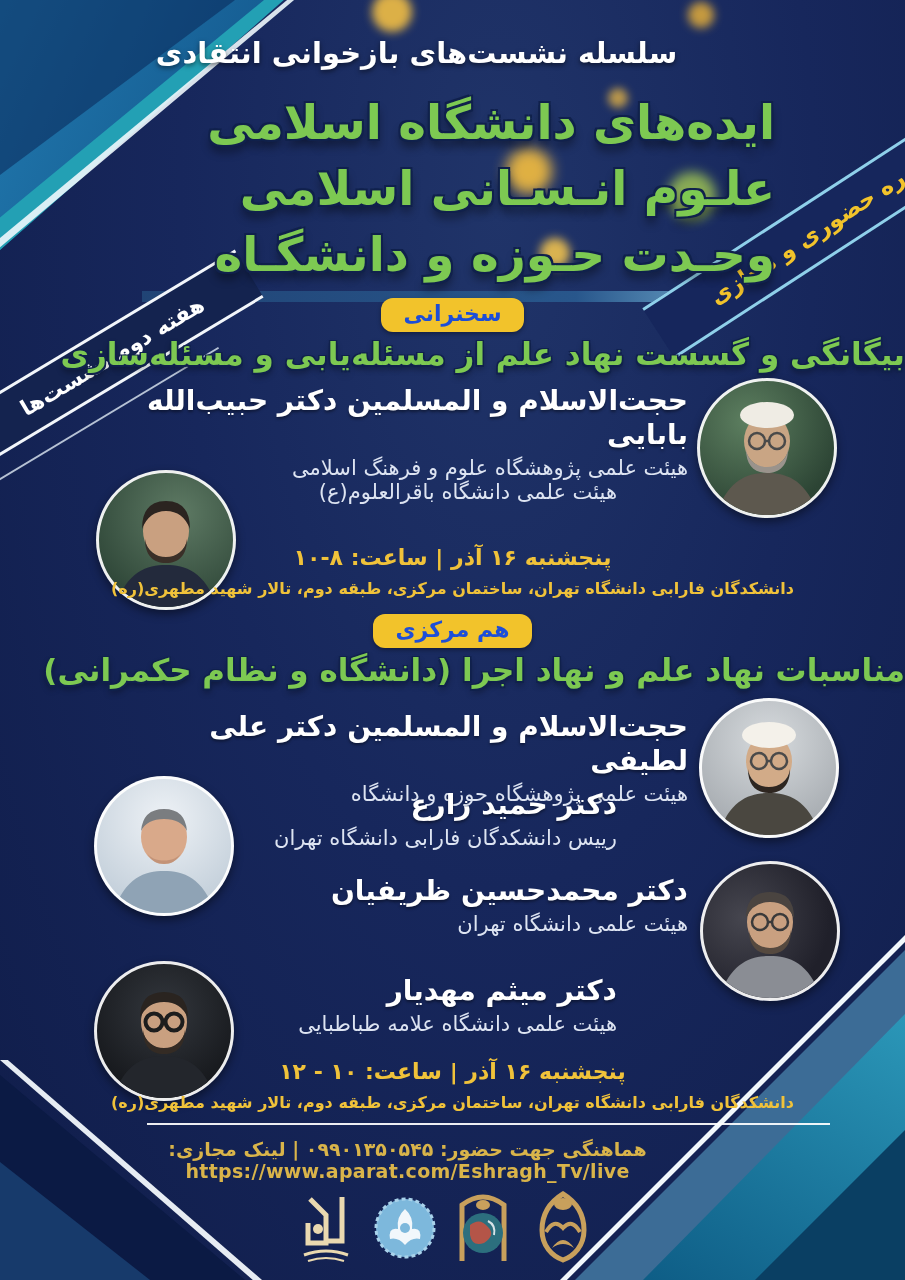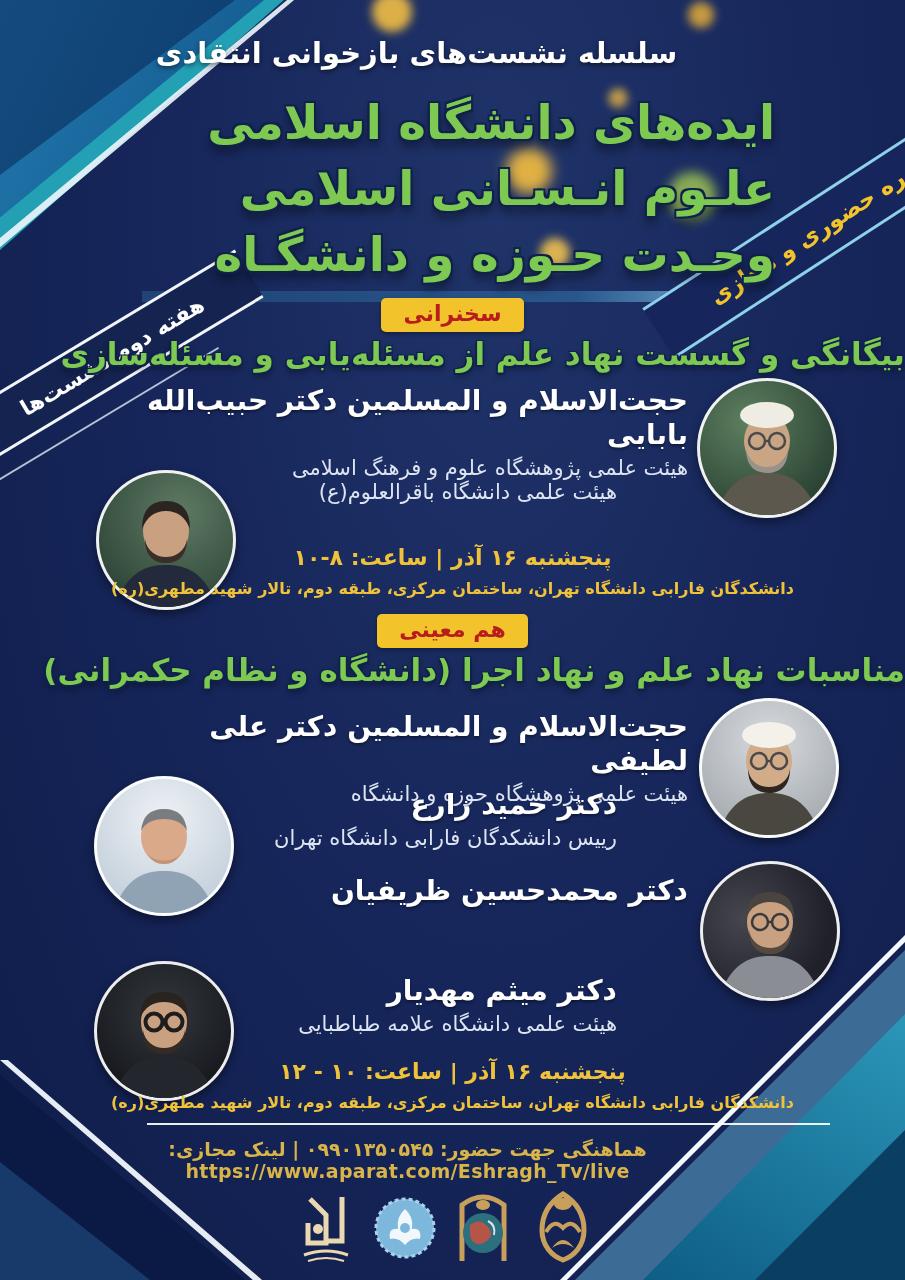--- a/index.html
+++ b/index.html
@@ -68,22 +68,22 @@
   .ribbon-left-underline{left:-60px;top:424px;width:300px;height:2px;
     transform:rotate(-31deg);background:#dfeaf4;opacity:.8;z-index:2;}
   .series-title{position:absolute;top:36px;right:132px;left:60px;text-align:center;
     color:#ffffff;font-weight:bold;font-size:29px;z-index:5;
     text-shadow:0 2px 5px rgba(0,0,0,.55);}
   .main-title{position:absolute;top:90px;right:130px;left:40px;text-align:right;z-index:5;
     color:#7dc952;font-weight:bold;font-size:47px;line-height:66px;
     text-shadow:2px 2px 0 #10214c,-2px 2px 0 #10214c,2px -2px 0 #10214c,-2px -2px 0 #10214c,0 7px 10px rgba(0,0,0,.45);}
   
   .badge{position:absolute;left:0;right:0;margin:0 auto;width:max-content;z-index:5;
-    background:#f2c32b;color:#b91c1c;font-weight:bold;font-size:22px;
-    padding:3px 22px 6px 22px;border-radius:5px;
+    background:#f2c32b;color:#1d4ed8;font-weight:bold;font-size:22px;
+    padding:3px 22px 6px 22px;border-radius:12px;
     box-shadow:0 2px 4px rgba(0,0,0,.35);}
   .badge-1{top:298px;}
   .badge-2{top:614px;}
   .session-title{position:absolute;left:0;right:0;text-align:right;z-index:5;
     color:#7dc952;font-weight:bold;font-size:31px;
     text-shadow:1.5px 1.5px 0 #10214c,-1.5px 1.5px 0 #10214c,1.5px -1.5px 0 #10214c,-1.5px -1.5px 0 #10214c,0 4px 6px rgba(0,0,0,.4);}
   .session-title-1{top:336px;}
   .session-title-2{top:652px;padding-left:12px;}
   
   .photo{position:absolute;width:134px;height:134px;border-radius:50%;z-index:5;
@@ -193,21 +193,21 @@
   </div>
   <div class="sp-text t2">
     <div class="sp-affil">هیئت علمی دانشگاه باقرالعلوم(ع)</div>
   </div>
 
   <div class="date-block date-1">
     <div class="date-line">پنجشنبه ۱۶ آذر | ساعت: ۸-۱۰</div>
     <div class="loc-line">دانشکدگان فارابی دانشگاه تهران، ساختمان مرکزی، طبقه دوم، تالار شهید مطهری(ره)</div>
   </div>
 
-  <div class="badge badge-2">هم معینی</div>
+  <div class="badge badge-2">هم مرکزی</div>
   <div class="session-title session-title-2">مناسبات نهاد علم و نهاد اجرا (دانشگاه و نظام حکمرانی)</div>
 
   <div class="photo ph3">
     <svg viewBox="0 0 134 134">
       <path d="M16 134 C28 98 48 92 67 92 C86 92 106 98 118 134 Z" fill="#4a4740"></path>
       <ellipse cx="67" cy="60" rx="23" ry="27" fill="#d2ab88"></ellipse>
       <path d="M46 68 C49 92 85 92 88 68 C88 84 80 92 67 92 C54 92 46 84 46 68 Z" fill="#2e2620"></path>
       <ellipse cx="67" cy="34" rx="27" ry="13" fill="#f4f1ea"></ellipse>
       <g stroke="#4a4a4a" stroke-width="2.5" fill="none">
         <circle cx="57" cy="60" r="8"></circle>
@@ -242,20 +242,21 @@
       <path d="M46 66 C49 90 85 90 88 66 C88 82 80 90 67 90 C54 90 46 82 46 66 Z" fill="#55493f"></path>
       <g stroke="#3a3a3a" stroke-width="2.5" fill="none">
         <circle cx="57" cy="58" r="8"></circle>
           <circle cx="77" cy="58" r="8"></circle>
           <path d="M65 58 h4"></path>
       </g>
     </svg>
   </div>
   <div class="sp-text t5">
     <div class="sp-name">دکتر محمدحسین ظریفیان</div>
+    <div class="sp-affil">هیئت علمی دانشگاه تهران</div>
   </div>
 
   <div class="photo ph6">
     <svg viewBox="0 0 134 134">
       <path d="M16 134 C28 98 48 92 67 92 C86 92 106 98 118 134 Z" fill="#23262c"></path>
       <ellipse cx="67" cy="58" rx="23" ry="27" fill="#c9a080"></ellipse>
       <path d="M43 54 Q43 28 67 28 Q91 28 91 54 Q84 38 67 38 Q50 38 43 54 Z" fill="#2a2420"></path>
       <path d="M46 66 C49 90 85 90 88 66 C88 82 80 90 67 90 C54 90 46 82 46 66 Z" fill="#342b24"></path>
       <g stroke="#1d1d1d" stroke-width="4" fill="none">
         <circle cx="57" cy="58" r="8.5"></circle>

